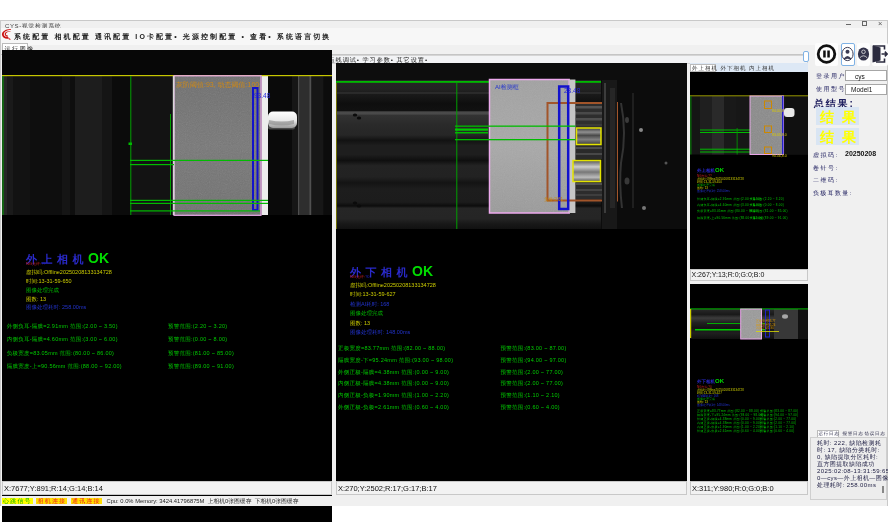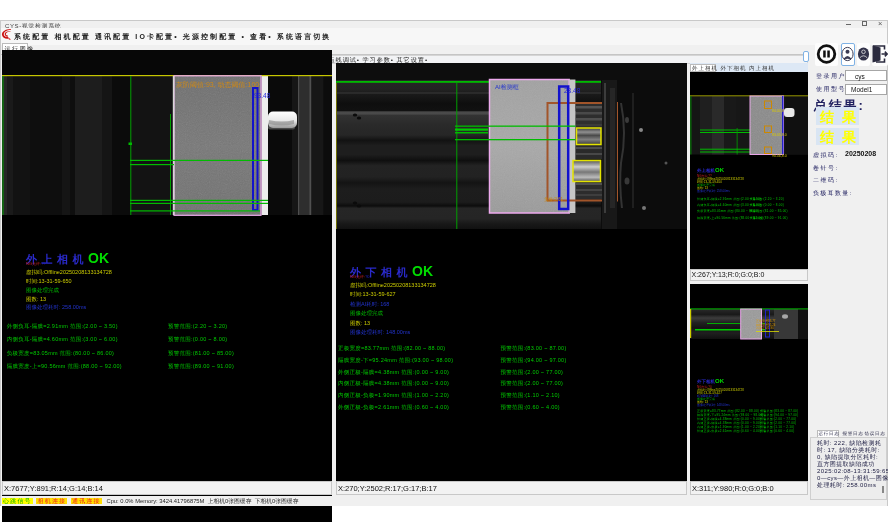--- a/index.html
+++ b/index.html
@@ -369,21 +369,21 @@
 <path d="M64.5 3.5 L72.5 5.5 L72.5 18.5 L64.5 20.5 Z" fill="#2b2b3f"></path>
 <path d="M65 4 L76.5 4 L76.5 7.5 M76.5 16.5 L76.5 20 L68 20" fill="none" stroke="#2b2b3f" stroke-width="1.6"></path>
 <path d="M73.5 12 L79 12 M76.8 9.6 L79.2 12 L76.8 14.4" fill="none" stroke="#2b2b3f" stroke-width="1.5"></path>
 </svg>
 <div class="abs tt" style="left:816px;top:72px;font-size:6px;color:#202060;letter-spacing:1.5px;">登录用户:</div>
 <div class="abs" style="left:845px;top:70px;width:42px;height:11px;background:#fff;border:1px solid #a6a6a6;"></div>
 <div class="abs tt" style="left:855px;top:72.5px;font-size:6.5px;color:#111;">cys</div>
 <div class="abs tt" style="left:816px;top:85px;font-size:6px;color:#202060;letter-spacing:1.5px;">使用型号:</div>
 <div class="abs" style="left:845px;top:83.5px;width:42px;height:11px;background:#fff;border:1px solid #a6a6a6;"></div>
 <div class="abs tt" style="left:851px;top:86px;font-size:6.5px;color:#111;">Model1</div>
-<div class="abs tt" style="left:814px;top:97px;font-size:13px;color:#202060;font-weight:bold;letter-spacing:1.8px;">总结果:</div>
+<div class="abs tt" style="left:814px;top:97px;font-size:10px;color:#202060;font-weight:bold;letter-spacing:1.8px;">总结果:</div>
 <div class="abs" style="left:815.5px;top:107px;width:43px;height:17.5px;background:#d9e5f3;"></div>
 <div class="abs tt" style="left:820px;top:108.5px;font-size:14px;color:#ffff00;font-weight:bold;letter-spacing:8px;">结果</div>
 <div class="abs" style="left:815.5px;top:127.5px;width:43px;height:17px;background:#d9e5f3;"></div>
 <div class="abs tt" style="left:820px;top:128.5px;font-size:14px;color:#ffff00;font-weight:bold;letter-spacing:8px;">结果</div>
 <div class="abs tt" style="left:813px;top:150.5px;font-size:6px;color:#202060;letter-spacing:1.5px;">虚拟码:</div>
 <div class="abs tt" style="left:845px;top:150px;font-size:7px;color:#111;font-weight:bold;">20250208</div>
 <div class="abs tt" style="left:813px;top:163.5px;font-size:6px;color:#202060;letter-spacing:1.5px;">卷针号:</div>
 <div class="abs tt" style="left:813px;top:176px;font-size:6px;color:#202060;letter-spacing:1.5px;">二维码:</div>
 <div class="abs tt" style="left:813px;top:188.5px;font-size:6px;color:#202060;letter-spacing:1.3px;">负极耳数量:</div>
 

